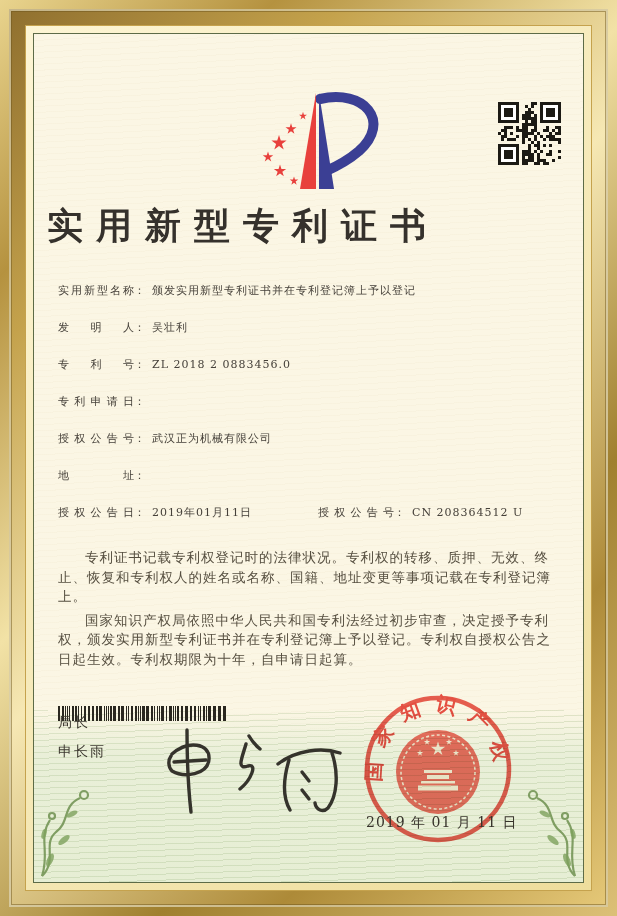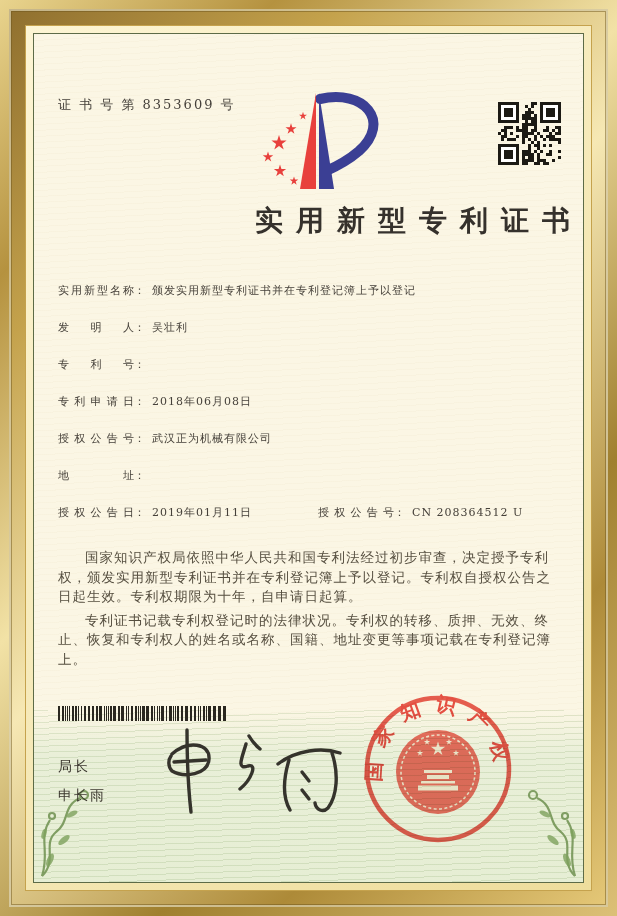--- a/index.html
+++ b/index.html
@@ -28,39 +28,39 @@
            background:
              repeating-linear-gradient(178deg, rgba(125,160,95,.20) 0 1px, transparent 1px 6px),
              linear-gradient(to bottom, rgba(233,240,216,0) 0, #e9efd8 45px, #e6eed4 100%); }
 
   .cert-no { position:absolute; left:24px; top:62px; font-size:13px;
              letter-spacing:2px; color:#45403a; }
 
   .logo { position:absolute; left:212px; top:55px; }
   .qr { position:absolute; left:464px; top:68px; width:63px; height:63px; }
 
-  .title { position:absolute; left:0; right:0; top:168px; text-align:right;
-           font-size:28px; font-weight:700; color:#35312c;
+  .title { position:absolute; left:0; right:0; top:168px; text-align:left;
+           font-size:36px; font-weight:700; color:#35312c;
            letter-spacing:13px; padding-left:13px; }
 
   .fields { position:absolute; left:24px; right:20px; top:246px;
             font-size:11px; color:#46413a; }
   .row { display:flex; align-items:flex-start; line-height:21px; margin-bottom:16px; }
   .lbl { display:inline-block; width:76px; text-align:justify; text-align-last:justify; flex:none; }
   .colon { flex:none; margin-right:7px; }
   .val { letter-spacing:1px; }
   .row-split { display:flex;align-items:center; }
   .pair2 { margin-left:66px; display:flex; }
 
   .paras { position:absolute; left:24px; right:22px; top:514px;
            font-size:13.5px; line-height:19.5px; color:#564f40; letter-spacing:1px; }
   .paras p { text-indent:2em; margin-bottom:4px; }
 
   .barcode { position:absolute; left:24px; top:672px; width:172px; height:15px; }
-  .director { position:absolute; left:24px; top:724px; font-size:14px;
+  .director { position:absolute; left:24px; top:680px; font-size:14px;
               color:#3b372f; letter-spacing:2px; z-index:3; }
   .director div { margin-bottom:11px; }
   .signature { position:absolute; left:116px; top:676px; z-index:3; }
 
   .seal { position:absolute; left:327px; top:658px; z-index:2; opacity:.93;
           mix-blend-mode:multiply; }
   .seal-date { position:absolute; left:332px; top:780px; z-index:4; font-size:14px;
                letter-spacing:1px; color:#37332b; }
 
   .flourish { position:absolute; bottom:4px; z-index:1; }
@@ -99,21 +99,20 @@
         <circle cx="16" cy="34" r="3"></circle>
       </g>
       <g fill="#7fa25e" opacity=".8">
         <ellipse cx="28" cy="58" rx="7" ry="3" transform="rotate(-40 28 58)"></ellipse>
         <ellipse cx="14" cy="78" rx="7" ry="3" transform="rotate(-65 14 78)"></ellipse>
         <ellipse cx="36" cy="32" rx="6" ry="2.6" transform="rotate(-25 36 32)"></ellipse>
         <ellipse cx="8" cy="52" rx="5" ry="2.4" transform="rotate(-75 8 52)"></ellipse>
       </g>
     </svg>
 
-    <div class="cert-no">证 书 号 第 8353609 号</div>
 
     <svg class="logo" width="152" height="108" viewBox="0 0 152 108">
       <defs>
         <polygon id="star" points="0,-10 2.23,-3.07 9.51,-3.09 3.61,1.17 5.88,8.09 0,3.8 -5.88,8.09 -3.61,1.17 -9.51,-3.09 -2.23,-3.07"></polygon>
       </defs>
       <path d="M74,10 C118,0 146,32 113,62 C99,74 87,79 78,83" fill="none" stroke="#3b3f94" stroke-width="10" stroke-linecap="round"></path>
       <polygon points="70,4 54,100 70,100" fill="#e8403c"></polygon>
       <polygon points="73,4 73,100 88,100" fill="#3b3f94"></polygon>
       <g fill="#e8403c">
         <use href="#star" transform="translate(57,27) scale(0.42)"></use>
@@ -270,25 +269,25 @@
         <span class="val">颁发实用新型专利证书并在专利登记簿上予以登记</span>
       </div>
       <div class="row">
         <span class="lbl">发明人</span>
               <span class="colon">：</span>
         <span class="val">吴壮利</span>
       </div>
       <div class="row">
         <span class="lbl">专利号</span>
               <span class="colon">：</span>
+        <span class="val">ZL 2018 2 0883456.0</span>
       </div>
       <div class="row">
         <span class="lbl">专利申请日</span>
               <span class="colon">：</span>
-        <span class="val">2018年06月08日</span>
       </div>
       <div class="row">
         <span class="lbl">授权公告号</span>
               <span class="colon">：</span>
         <span class="val">武汉正为机械有限公司</span>
       </div>
       <div class="row">
         <span class="lbl">地址</span>
               <span class="colon">：</span>
       </div>
@@ -298,22 +297,22 @@
         <span class="val">2019年01月11日</span>
         <span class="pair2">
           <span class="lbl">授权公告号</span>
                 <span class="colon">：</span>
           <span class="val">CN 208364512 U</span>
         </span>
       </div>
     </div>
 
     <div class="paras">
+      <p>专利证书记载专利权登记时的法律状况。专利权的转移、质押、无效、终止、恢复和专利权人的姓名或名称、国籍、地址变更等事项记载在专利登记簿上。</p>
       <p>国家知识产权局依照中华人民共和国专利法经过初步审查，决定授予专利权，颁发实用新型专利证书并在专利登记簿上予以登记。专利权自授权公告之日起生效。专利权期限为十年，自申请日起算。</p>
-      <p>专利证书记载专利权登记时的法律状况。专利权的转移、质押、无效、终止、恢复和专利权人的姓名或名称、国籍、地址变更等事项记载在专利登记簿上。</p>
     </div>
 
     <svg class="barcode" id="barcode" viewBox="0 0 172 15" preserveAspectRatio="none">
             <rect x="0" y="0" width="2" height="15" fill="#2a271f"></rect>
             <rect x="4" y="0" width="2" height="15" fill="#2a271f"></rect>
             <rect x="7" y="0" width="1" height="15" fill="#2a271f"></rect>
             <rect x="9" y="0" width="1" height="15" fill="#2a271f"></rect>
             <rect x="11" y="0" width="1" height="15" fill="#2a271f"></rect>
             <rect x="14" y="0" width="2" height="15" fill="#2a271f"></rect>
             <rect x="17" y="0" width="2" height="15" fill="#2a271f"></rect>
@@ -401,17 +400,18 @@
         <rect x="63" y="78" width="28" height="3"></rect>
         <rect x="66" y="83" width="22" height="4"></rect>
         <rect x="60" y="89" width="34" height="2.5"></rect>
         <rect x="57" y="93.5" width="40" height="5"></rect>
       </g>
       <text font-size="20" font-weight="bold" fill="#e8453c" letter-spacing="13" font-family="DejaVu Serif, serif">
         <textPath href="#sealArc" startOffset="7">国家知识产权局</textPath>
       </text>
     </svg>
 
+    <div class="seal-date">2019 年 01 月 11 日</div>
 
    </div>
   </div>
  </div>
 </div>
 
 </body></html>

